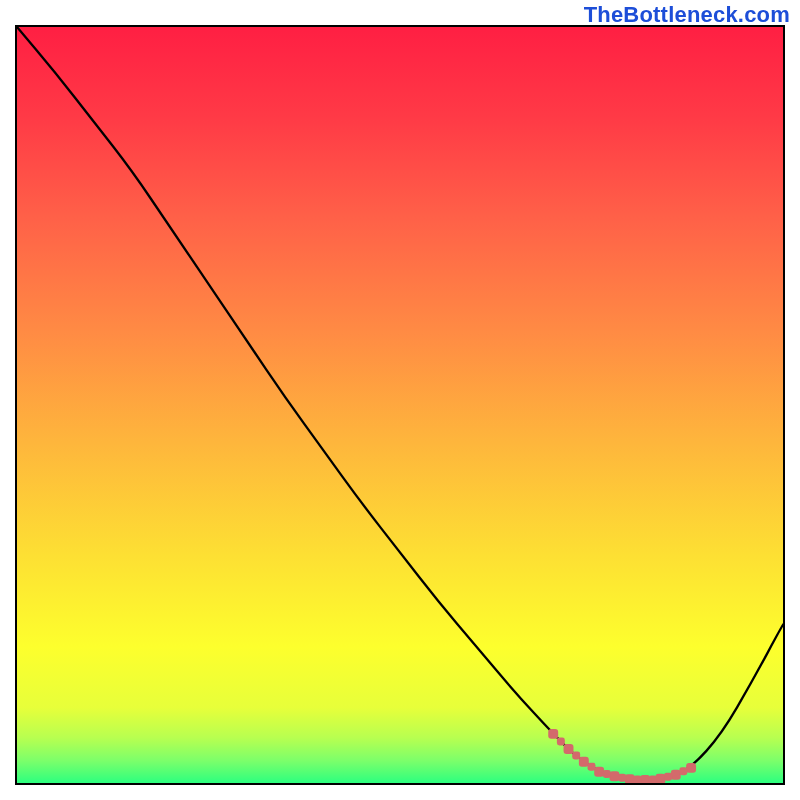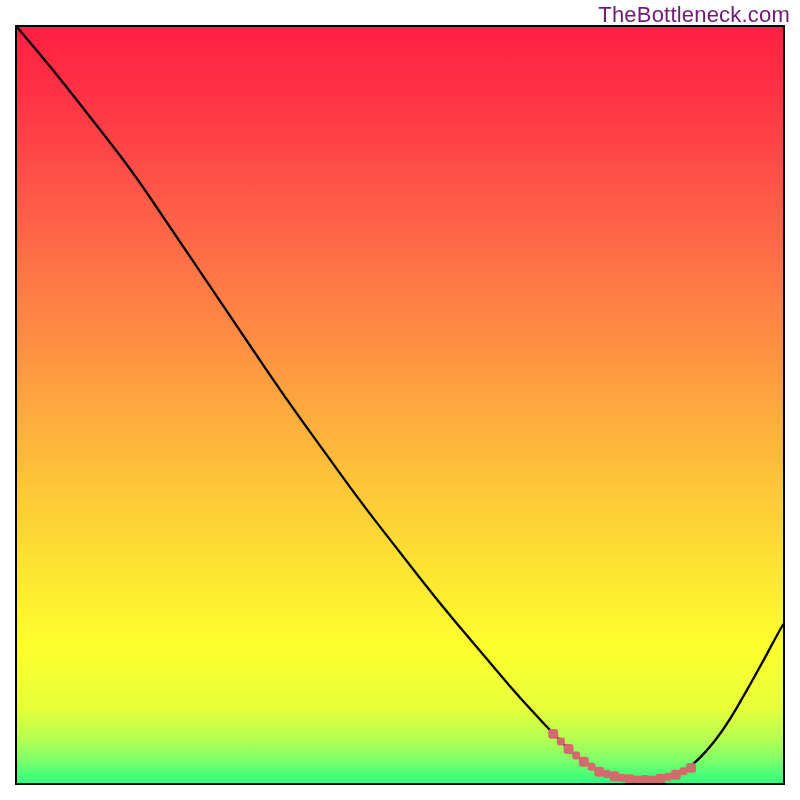--- a/index.html
+++ b/index.html
@@ -14,22 +14,22 @@
   .stage {
     position: relative;
     width: 800px;
     height: 800px;
   }
   .watermark {
     position: absolute;
     top: 2px;
     right: 10px;
     font-size: 22px;
-    font-weight: 400;
-    color: #701a75;
+    font-weight: 700;
+    color: #1d4ed8;
     letter-spacing: 0.2px;
     z-index: 20;
   }
   .plot {
     position: absolute;
     left: 15px;
     top: 25px;
     width: 770px;
     height: 760px;
     box-sizing: border-box;

